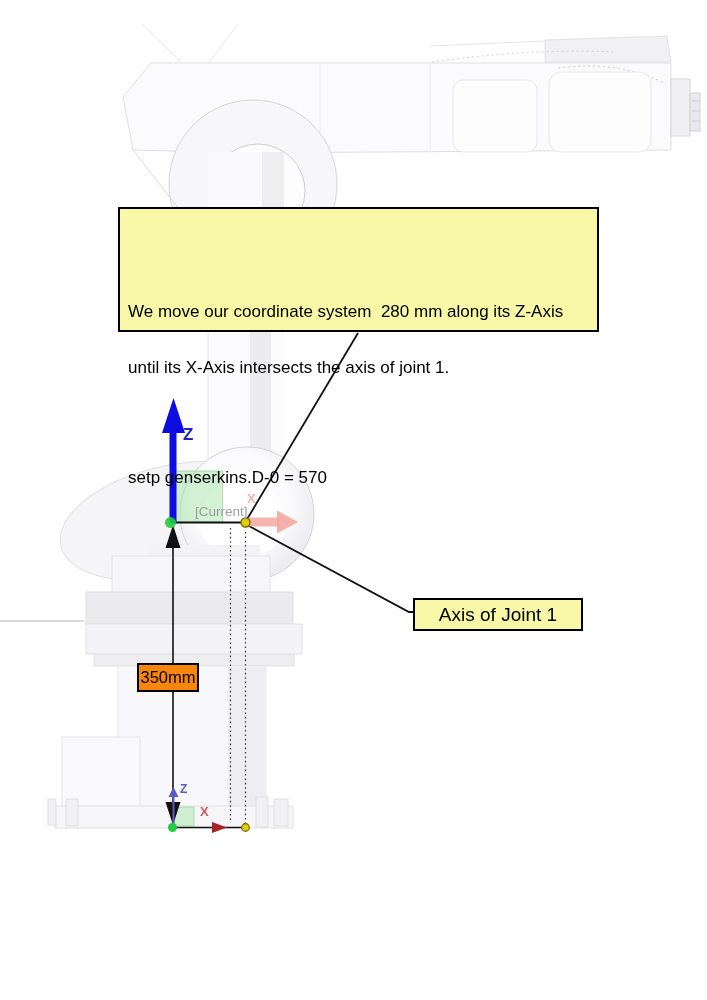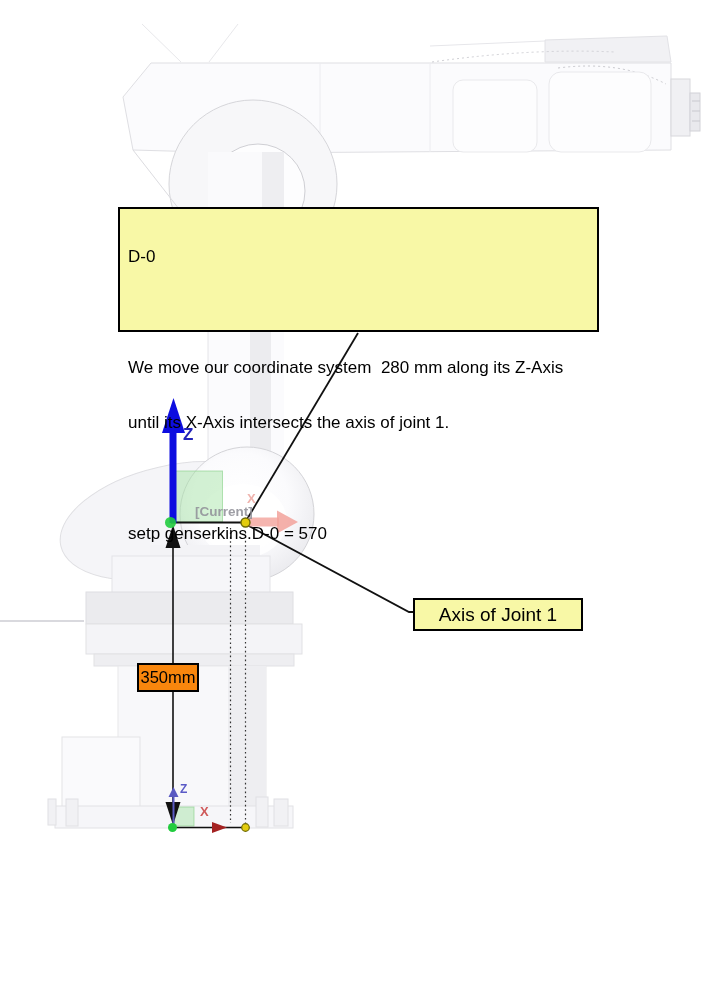--- a/index.html
+++ b/index.html
@@ -14,21 +14,21 @@
   .callout .gap { height:18px; }
 
   .joint-label { position:absolute; left:413px; top:598px; width:170px; height:33px;
              background:#f8f8a6; border:2px solid #000; box-sizing:border-box;
              font-size:19px; color:#000; display:flex; align-items:center; justify-content:center;
              white-space:pre; }
   .dim-label { position:absolute; left:137px; top:663px; width:62px; height:29px;
              background:#f8860d; border:2px solid #000; box-sizing:border-box;
              font-size:16.5px; color:#000; display:flex; align-items:center; justify-content:center; }
 
-  .lbl { position:absolute; white-space:pre;font-weight:bold; }
+  .lbl { position:absolute; white-space:pre; }
   .lbl-z-upper  { left:183px; top:425px; font-size:17px; font-weight:bold; color:#2323b8; }
   .lbl-current  { left:195px; top:504px; font-size:13.5px; color:rgba(145,145,152,0.88); }
   .lbl-x-upper  { left:247px; top:491px; font-size:13px; font-weight:bold; color:rgba(228,128,118,0.6); }
   .lbl-z-lower  { left:180px; top:782px; font-size:12px; font-weight:bold; color:#5a5ac6; }
   .lbl-x-lower  { left:200px; top:804px; font-size:13px; font-weight:bold; color:rgba(200,62,62,0.85); }
 </style>
 </head>
 <body>
 
 <div class="canvas">
@@ -112,21 +112,20 @@
       <polygon points="227,827.5 212,822 212,833" fill="#a42222"></polygon>
 
       <circle cx="170.5" cy="522.5" r="5.5" fill="#21cc3e" opacity="0.9"></circle>
       <circle cx="172.5" cy="827.5" r="4.5" fill="#21cc3e"></circle>
       <circle cx="245.5" cy="522.5" r="4.5" fill="#e3cc0e" stroke="#6e6a05" stroke-width="1.4"></circle>
       <circle cx="245.5" cy="827.5" r="3.8" fill="#e3cc0e" stroke="#6e6a05" stroke-width="1.2"></circle>
     </g>
   </svg>
 
   <div class="callout">
-    <div>D-0</div>
     <div class="gap"></div>
     <div>We move our coordinate system  280 mm along its Z-Axis</div>
     <div>until its X-Axis intersects the axis of joint 1.</div>
     <div class="gap"></div>
     <div>setp genserkins.D-0 = 570</div>
   </div>
 
   <div class="joint-label">
     <span>Axis of Joint 1</span>
   </div>

